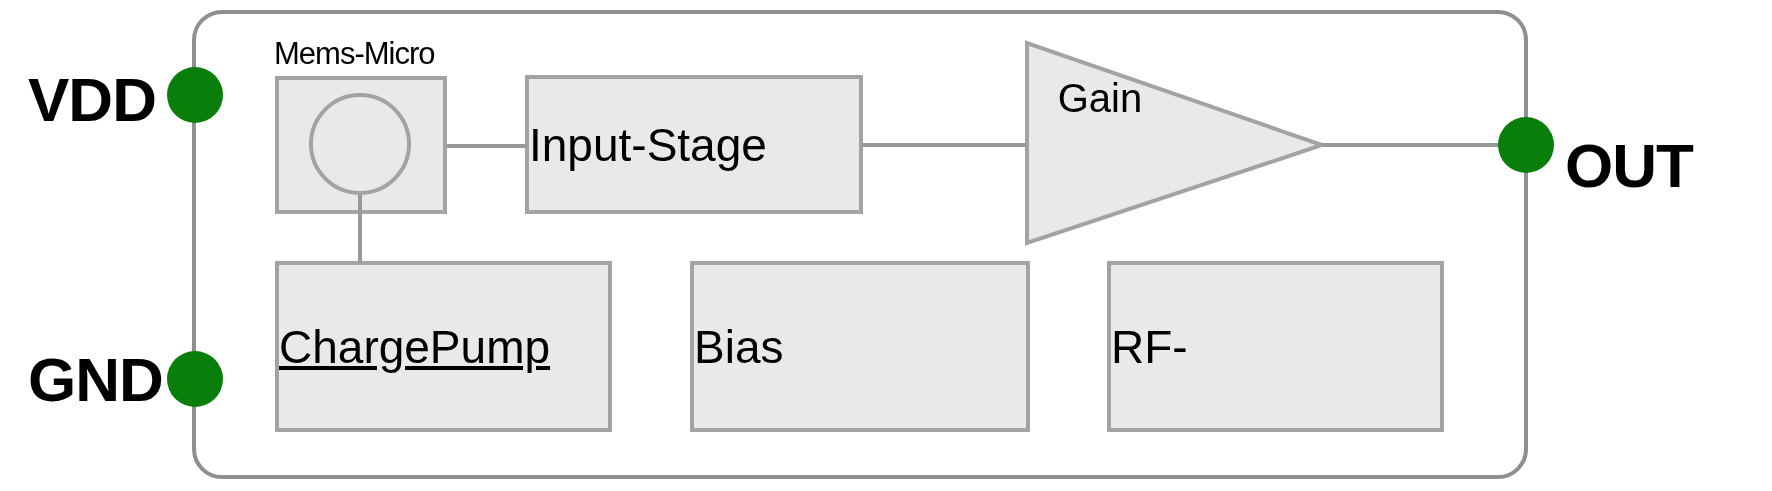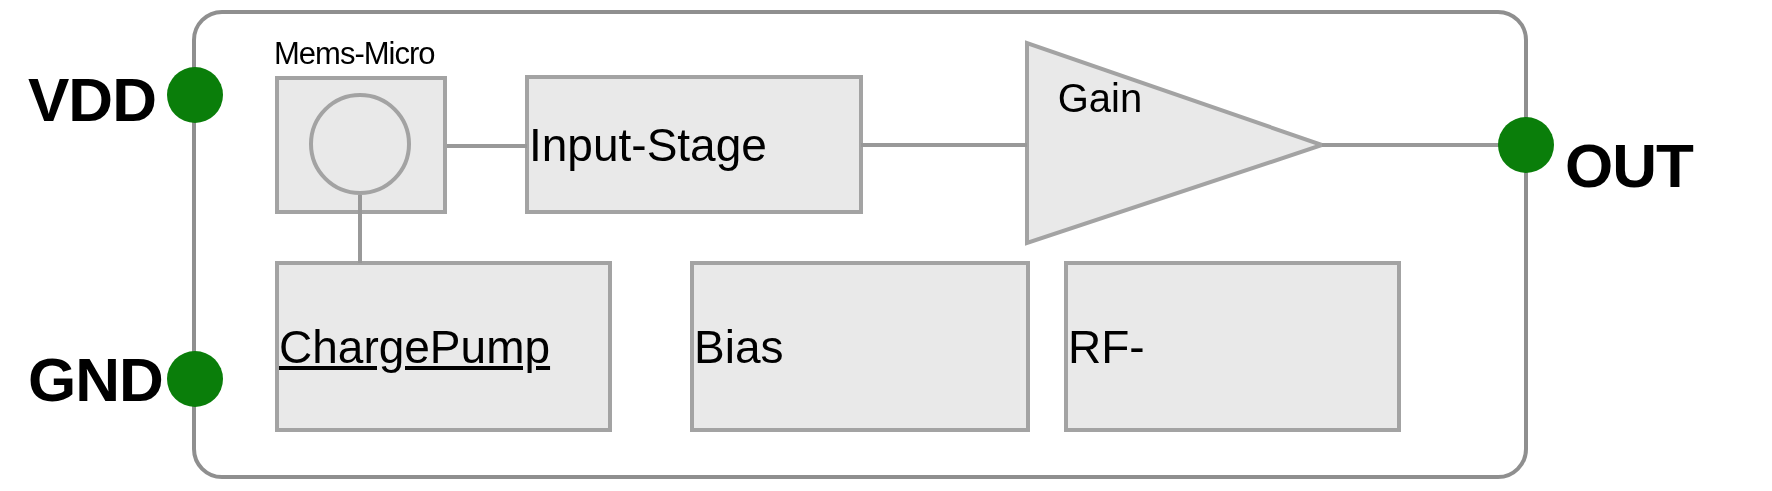--- a/index.html
+++ b/index.html
@@ -39,21 +39,21 @@
     text-align: center;
     color: #000000;
     font-size: 46px;
     line-height: 60px;
     z-index: 1;
   }
   .block-mems      { left: 275px; top: 76px;  width: 172px; height: 138px; }
   .block-input     { left: 525px; top: 75px;  width: 338px; height: 139px; }
   .block-cp        { left: 275px; top: 261px; width: 337px; height: 171px; text-decoration: underline; }
   .block-bias      { left: 690px; top: 261px; width: 340px; height: 171px; }
-  .block-rf        { left: 1064px; top: 261px; width: 337px; height: 171px; }
+  .block-rf        { left: 1107px; top: 261px; width: 337px; height: 171px; }
   .mems-circle {
     position: absolute;
     left: 309px;
     top: 93px;
     width: 102px;
     height: 102px;
     box-sizing: border-box;
     border: 4px solid #a3a3a3;
     border-radius: 50%;
     z-index: 1;

